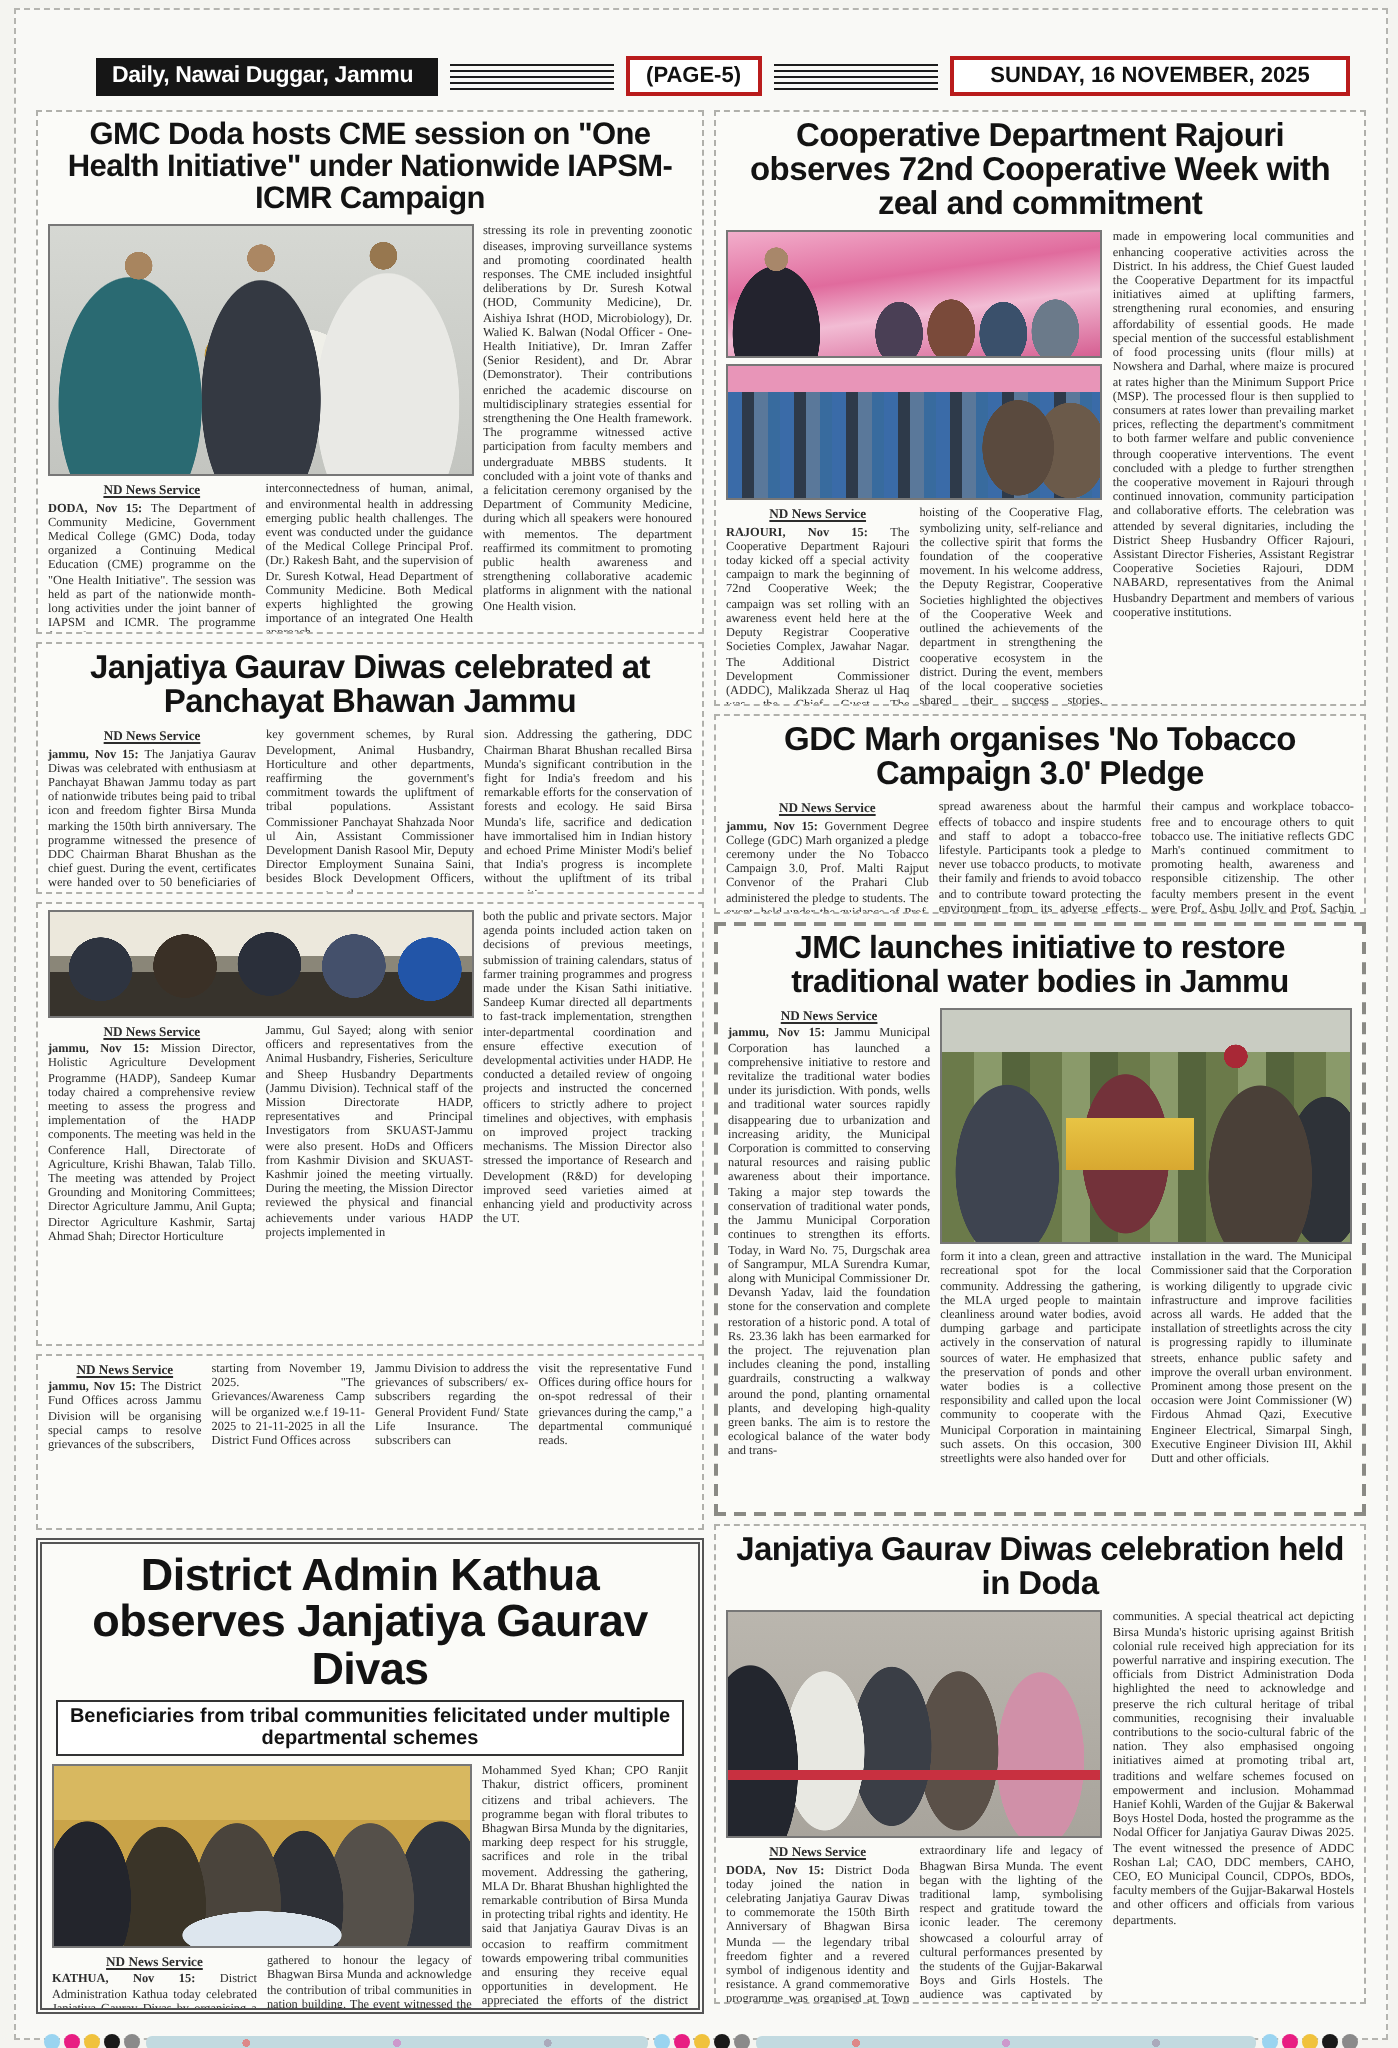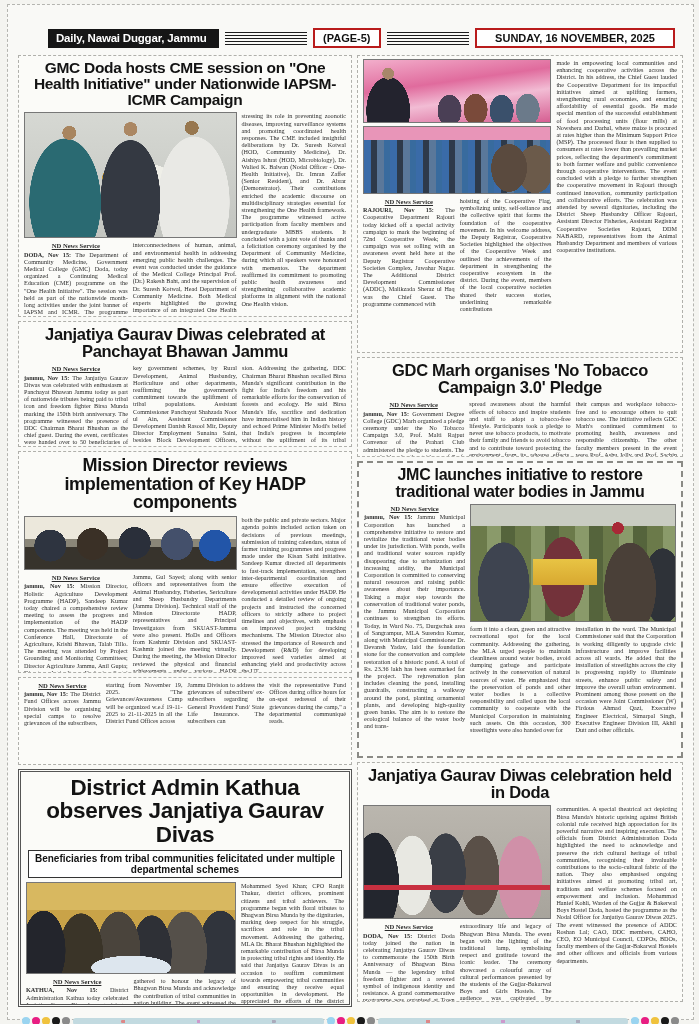--- a/index.html
+++ b/index.html
@@ -141,21 +141,20 @@
         <p class="col">
           <span class="byline">ND News Service</span>
           <span class="dateline">jammu, Nov 15:</span><span>The Janjatiya Gaurav Diwas was celebrated with enthusiasm at Panchayat Bhawan Jammu today as part of nationwide tributes being paid to tribal icon and freedom fighter Birsa Munda marking the 150th birth anniversary. The programme witnessed the presence of DDC Chairman Bharat Bhushan as the chief guest. During the event, certificates were handed over to 50 beneficiaries of various</span>
         </p>
         <p class="col">key government schemes, by Rural Development, Animal Husbandry, Horticulture and other departments, reaffirming the government's commitment towards the upliftment of tribal populations. Assistant Commissioner Panchayat Shahzada Noor ul Ain, Assistant Commissioner Development Danish Rasool Mir, Deputy Director Employment Sunaina Saini, besides Block Development Officers, were present on the occa-</p>
         <p class="col">sion. Addressing the gathering, DDC Chairman Bharat Bhushan recalled Birsa Munda's significant contribution in the fight for India's freedom and his remarkable efforts for the conservation of forests and ecology. He said Birsa Munda's life, sacrifice and dedication have immortalised him in Indian history and echoed Prime Minister Modi's belief that India's progress is incomplete without the upliftment of its tribal communities.</p>
       </div>
     </section>
 
     <section class="art h-mis">
-      <h2 class="hl hl18">Mission Director reviews implementation of Key HADP components</h2>
       <div class="body">
         <div class="main66">
           <div class="photo ph-mis"></div>
           <div class="cols2">
             <p class="col">
               <span class="byline">ND News Service</span>
               <span class="dateline">jammu, Nov 15:</span><span>Mission Director, Holistic Agriculture Development Programme (HADP), Sandeep Kumar today chaired a comprehensive review meeting to assess the progress and implementation of the HADP components. The meeting was held in the Conference Hall, Directorate of Agriculture, Krishi Bhawan, Talab Tillo. The meeting was attended by Project Grounding and Monitoring Committees; Director Agriculture Jammu, Anil Gupta; Director Agriculture Kashmir, Sartaj Ahmad Shah; Director Horticulture</span>
             </p>
             <p class="col">Jammu, Gul Sayed; along with senior officers and representatives from the Animal Husbandry, Fisheries, Sericulture and Sheep Husbandry Departments (Jammu Division). Technical staff of the Mission Directorate HADP, representatives and Principal Investigators from SKUAST-Jammu were also present. HoDs and Officers from Kashmir Division and SKUAST-Kashmir joined the meeting virtually. During the meeting, the Mission Director reviewed the physical and financial achievements under various HADP projects implemented in</p>
           </div>
@@ -191,20 +190,21 @@
           </div>
         </div>
         <p class="col side">Mohammed Syed Khan; CPO Ranjit Thakur, district officers, prominent citizens and tribal achievers. The programme began with floral tributes to Bhagwan Birsa Munda by the dignitaries, marking deep respect for his struggle, sacrifices and role in the tribal movement. Addressing the gathering, MLA Dr. Bharat Bhushan highlighted the remarkable contribution of Birsa Munda in protecting tribal rights and identity. He said that Janjatiya Gaurav Divas is an occasion to reaffirm commitment towards empowering tribal communities and ensuring they receive equal opportunities in development. He appreciated the efforts of the district administration in implementing welfare schemes aimed at improving socio-economic conditions of tribal families.</p>
       </div>
     </section>
    </div>
 
    <div class="rcol">
 
     <section class="art h-raj">
+      <h2 class="hl hl17">Cooperative Department Rajouri observes 72nd Cooperative Week with zeal and commitment</h2>
       <div class="body">
         <div class="main60">
           <div class="photo ph-raj1"></div>
           <div class="photo ph-raj2"></div>
           <div class="cols2">
             <p class="col">
               <span class="byline">ND News Service</span>
               <span class="dateline">RAJOURI, Nov 15:</span><span>The Cooperative Department Rajouri today kicked off a special activity campaign to mark the beginning of 72nd Cooperative Week; the campaign was set rolling with an awareness event held here at the Deputy Registrar Cooperative Societies Complex, Jawahar Nagar. The Additional District Development Commissioner (ADDC), Malikzada Sheraz ul Haq was the Chief Guest. The programme commenced with</span>
             </p>
             <p class="col">hoisting of the Cooperative Flag, symbolizing unity, self-reliance and the collective spirit that forms the foundation of the cooperative movement. In his welcome address, the Deputy Registrar, Cooperative Societies highlighted the objectives of the Cooperative Week and outlined the achievements of the department in strengthening the cooperative ecosystem in the district. During the event, members of the local cooperative societies shared their success stories, underlining remarkable contributions</p>

